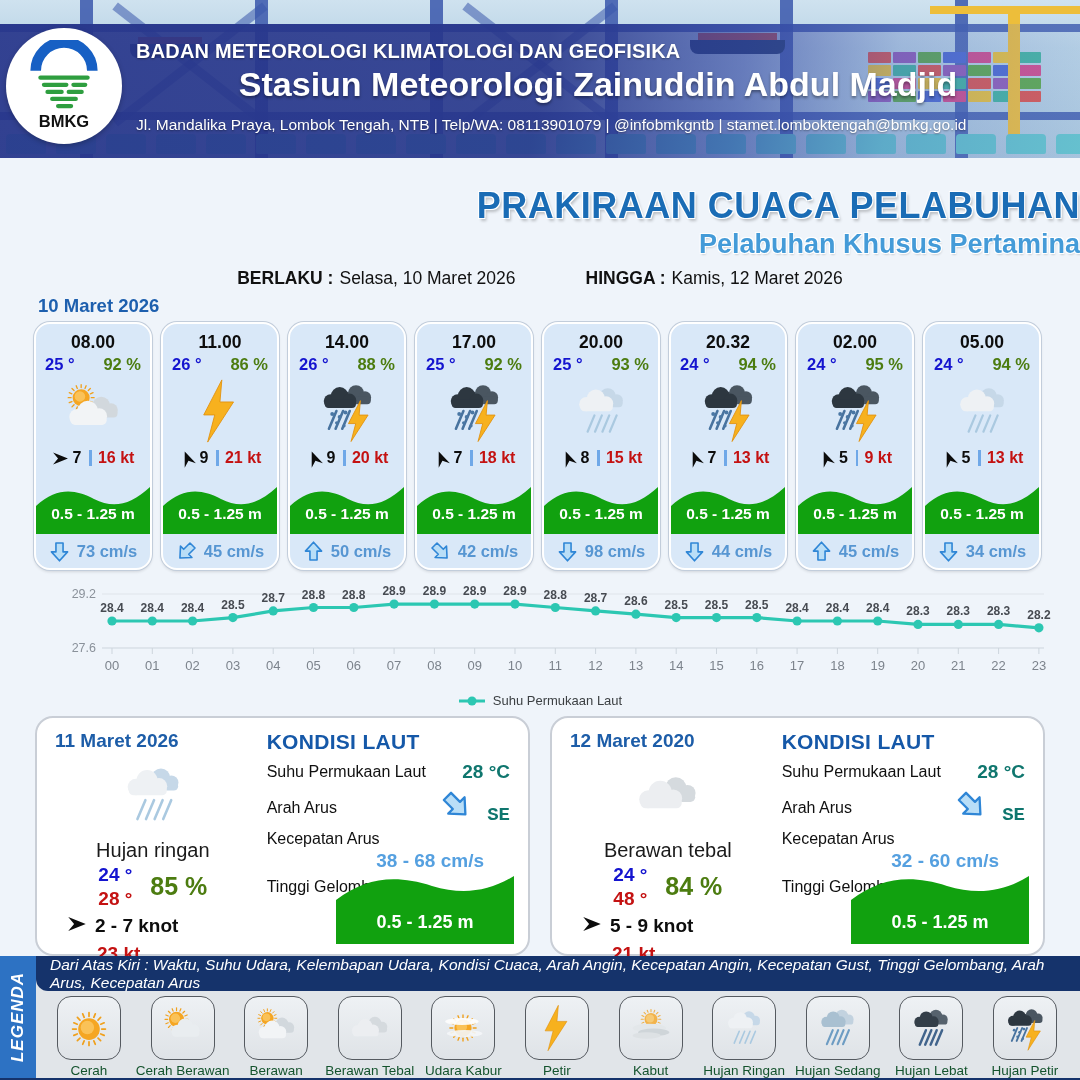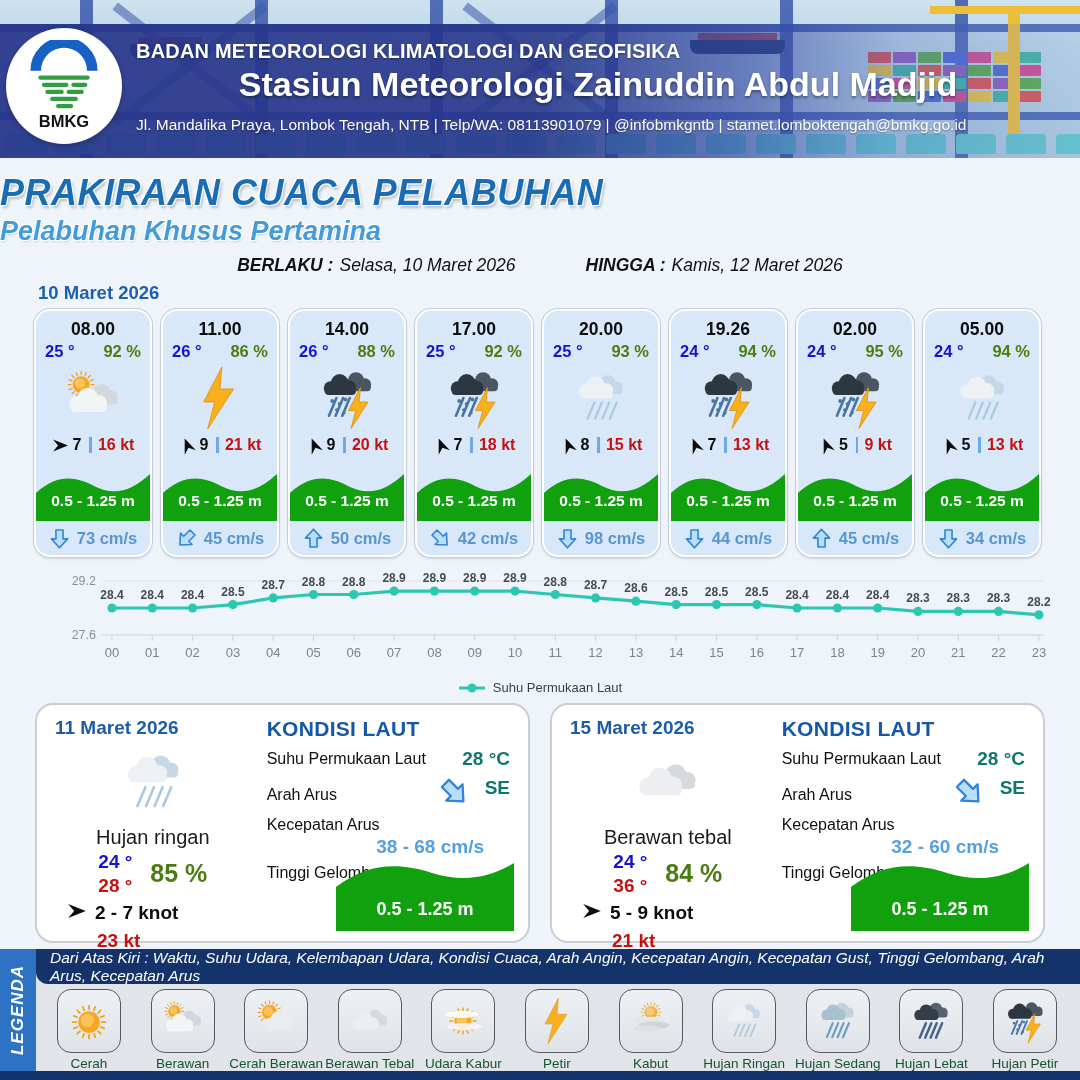--- a/index.html
+++ b/index.html
@@ -22,21 +22,21 @@
   .hdr-overlay { position:absolute; left:0; right:0; top:24px; bottom:0;
     background:linear-gradient(100deg, rgba(39,53,138,.92) 0%, rgba(39,53,138,.88) 50%, rgba(49,66,160,.6) 68%, rgba(90,115,190,.3) 82%, rgba(150,175,220,.12) 100%); }
   .logo-wrap { position:absolute; left:6px; top:28px; width:116px; height:116px; background:#fff; border-radius:50%; z-index:5;
     display:flex; align-items:center; justify-content:center; box-shadow:0 2px 5px rgba(0,0,0,.25); }
   .hdr-text { position:absolute; left:136px; top:40px; right:20px; z-index:5; color:#fff; }
   .hdr-org { font-size:20px; font-weight:bold; letter-spacing:.2px; text-shadow:0 1px 2px rgba(0,0,0,.4); }
   .hdr-station { font-size:34px; font-weight:bold; margin-top:2px; text-shadow:0 2px 3px rgba(0,0,0,.4);text-align:center; }
   .hdr-contact { font-size:15.5px; margin-top:12px; text-shadow:0 1px 2px rgba(0,0,0,.4); }
 
   
-  .title-block { text-align:left; padding-top:14px; flex:none;font-style:italic; }
+  .title-block { text-align:right; padding-top:27px; flex:none; }
   .main-title { font-size:36px; font-weight:800; color:#1a6cb5; letter-spacing:.5px;
     text-shadow:-1px -1px 0 #fff,1px -1px 0 #fff,-1px 1px 0 #fff,1px 1px 0 #fff,2px 3px 3px rgba(0,0,0,.22); }
   .sub-title { font-size:27px; font-weight:800; color:#449bd8; margin-top:2px;
     text-shadow:-1px -1px 0 #fff,1px -1px 0 #fff,-1px 1px 0 #fff,1px 1px 0 #fff,1px 2px 2px rgba(0,0,0,.15); }
   .validity { display:flex; justify-content:center; gap:70px; margin-top:8px; font-size:17.5px; color:#111; }
   .validity b { font-weight:bold; margin-right:6px; }
 
   .day-label { margin:6px 0 5px 38px; font-size:18.5px; font-weight:bold; color:#1d5fae; flex:none; }
 
   
@@ -75,21 +75,21 @@
   .t-min { color:#1414cf; }
   .t-max { color:#c41212; }
   .dc-hum { font-size:25px; font-weight:bold; color:#4c7c10; }
   .dc-wind { display:flex; align-items:center; gap:8px; font-size:19px; font-weight:bold; color:#0d0d0d; margin-top:3px; margin-left:12px; }
   .dc-gust { font-size:19px; font-weight:bold; color:#c41212; margin:4px 0 0 42px; }
   .dc-right { flex:1; position:relative; padding-left:8px; }
   .sea-title { font-size:21px; font-weight:bold; color:#1558a8; letter-spacing:.3px; }
   .sea-row { display:flex; justify-content:space-between; align-items:center; margin-top:7px; }
   .sea-label { font-size:16px; color:#101010; }
   .sea-val { font-size:19px; font-weight:bold; color:#0f766e; }
-  .arrow-val { display:flex; align-items:flex-start; gap:16px; }
+  .arrow-val { display:flex; align-items:flex-end; gap:16px;font-family:Liberation Mono, monospace; }
   .sea-speed { text-align:right; font-size:19px; font-weight:bold; color:#55a0e0; margin-top:2px; }
   .wave-box { position:absolute; right:-4px; bottom:0; width:178px; height:74px; }
   .wave-box svg { position:absolute; inset:0; width:100%; height:100%; }
   .wave-box span { position:absolute; left:0; right:0; bottom:11px; text-align:center; color:#fff; font-weight:bold; font-size:18px; }
 
   
   .legend { position:relative; margin-top:auto; height:131px; background:#e1e5e9; flex:none; }
   .legend-stripe { position:absolute; left:0; top:0; bottom:9px; width:36px; background:#2d72c3; z-index:2;
     display:flex; align-items:center; justify-content:center; }
   .legend-stripe span { transform:rotate(-90deg); color:#fff; font-weight:bold; font-style:italic; font-size:17px; letter-spacing:1px; white-space:nowrap; }
@@ -463,21 +463,21 @@
         <span>0.5 - 1.25 m</span>
       </div>
       <div class="hc-current">
         <svg width="21" height="21" viewBox="0 0 26 26" style="transform:rotate(0deg)">
           <path d="M13 24.5 L3 13.5 L8.6 13.5 L8.6 2.5 L17.4 2.5 L17.4 13.5 L23 13.5 Z" fill="#b9def7" stroke="#2f86d6" stroke-width="2" stroke-linejoin="round"></path>
         </svg>
         <span>98 cm/s</span>
       </div>
     </div>
     <div class="hour-card">
-      <div class="hc-time">19.26</div>
+      <div class="hc-time">20.32</div>
       <div class="hc-temps">
         <span class="hc-temp">24 °</span>
         <span class="hc-hum">94 %</span>
       </div>
       <div class="hc-icon">
         <svg width="74" height="74" viewBox="0 0 100 100">
           <g fill="#4a5661" opacity="1">
             <circle cx="51" cy="32.4" r="8.4"></circle>
             <circle cx="62.2" cy="26" r="10.8"></circle>
             <circle cx="74.2" cy="31.6" r="8.4"></circle>
@@ -809,42 +809,42 @@
         <svg viewBox="0 0 178 74" preserveAspectRatio="none">
             <path d="M0 30 C30 8 58 4 96 16 C126 25 152 22 178 6 L178 74 L0 74 Z" fill="#11a10f"></path>
           </svg>
         <span>0.5 - 1.25 m</span>
       </div>
     </div>
   </div>
 
   <div class="day-card">
     <div class="dc-left">
-      <div class="dc-date">15 Maret 2026</div>
+      <div class="dc-date">12 Maret 2020</div>
       <div class="dc-icon">
           <svg width="86" height="86" viewBox="0 0 100 100">
             <g fill="#d5dade" opacity="1">
               <circle cx="46.5" cy="48.7" r="9.450000000000001"></circle>
               <circle cx="59.1" cy="41.5" r="12.15"></circle>
               <circle cx="72.6" cy="47.8" r="9.450000000000001"></circle>
               <rect x="38.4" y="46.9" width="43.2" height="11.25" rx="5.58"></rect>
             </g>
             <g fill="#eceef1" opacity="1">
               <circle cx="27" cy="55" r="10.5"></circle>
               <circle cx="41" cy="47" r="13.5"></circle>
               <circle cx="56" cy="54" r="10.5"></circle>
               <rect x="18" y="53" width="48" height="12.5" rx="6.2"></rect>
             </g>
           </svg>
         </div>
       <div class="dc-cond">Berawan tebal</div>
       <div class="dc-temps">
         <div class="dc-temp-col">
           <span class="t-min">24 °</span>
-          <span class="t-max">36 °</span>
+          <span class="t-max">48 °</span>
         </div>
         <span class="dc-hum">84 %</span>
       </div>
       <div class="dc-wind">
         <span><svg width="20" height="20" viewBox="0 0 24 24" style="transform:rotate(0deg)">
               <path d="M1.5 3.5 L22.5 12 L1.5 20.5 L8.5 12 Z" fill="#0c0c0c"></path>
             </svg></span>
         <span>5 - 9 knot</span>
       </div>
       <div class="dc-gust">21 kt</div>
@@ -910,20 +910,53 @@
             </g>
             <circle cx="50" cy="52" r="20" fill="#f5a623"></circle>
             <circle cx="47" cy="49" r="12.4" fill="#fbc55e" opacity="0.9"></circle>
           </svg>
         </div>
         <label>Cerah</label>
       </div>
       <div class="legend-item">
         <div class="legend-box">
           <svg width="54" height="54" viewBox="0 0 100 100">
+            <g stroke="#f0a01c" stroke-width="2.2" stroke-linecap="round">
+              <line x1="54.5" y1="34.0" x2="59.3" y2="34.0"></line>
+              <line x1="53.3" y1="40.3" x2="57.7" y2="42.1"></line>
+              <line x1="49.7" y1="45.7" x2="53.0" y2="49.0"></line>
+              <line x1="44.3" y1="49.3" x2="46.1" y2="53.7"></line>
+              <line x1="38.0" y1="50.5" x2="38.0" y2="55.3"></line>
+              <line x1="31.7" y1="49.3" x2="29.9" y2="53.7"></line>
+              <line x1="26.3" y1="45.7" x2="23.0" y2="49.0"></line>
+              <line x1="22.7" y1="40.3" x2="18.3" y2="42.1"></line>
+              <line x1="21.5" y1="34.0" x2="16.7" y2="34.0"></line>
+              <line x1="22.7" y1="27.7" x2="18.3" y2="25.9"></line>
+              <line x1="26.3" y1="22.3" x2="23.0" y2="19.0"></line>
+              <line x1="31.7" y1="18.7" x2="29.9" y2="14.3"></line>
+              <line x1="38.0" y1="17.5" x2="38.0" y2="12.7"></line>
+              <line x1="44.3" y1="18.7" x2="46.1" y2="14.3"></line>
+              <line x1="49.7" y1="22.3" x2="53.0" y2="19.0"></line>
+              <line x1="53.3" y1="27.7" x2="57.7" y2="25.9"></line>
+            </g>
+            <circle cx="38" cy="34" r="14" fill="#f5a623"></circle>
+            <circle cx="35.9" cy="31.9" r="8.7" fill="#fbc55e" opacity="0.9"></circle>
+            <g fill="#e9edf0" opacity="1">
+              <circle cx="39.25" cy="55.15" r="11.025"></circle>
+              <circle cx="53.95" cy="46.75" r="14.175"></circle>
+              <circle cx="69.7" cy="54.1" r="11.025"></circle>
+              <rect x="29.799999999999997" y="53.05" width="50.400000000000006" height="13.125" rx="6.510000000000001"></rect>
+            </g>
+          </svg>
+        </div>
+        <label>Cerah Berawan</label>
+      </div>
+      <div class="legend-item">
+        <div class="legend-box">
+          <svg width="54" height="54" viewBox="0 0 100 100">
             <g stroke="#f0a01c" stroke-width="1.8" stroke-linecap="round">
               <line x1="47.6" y1="32.0" x2="51.5" y2="32.0"></line>
               <line x1="46.5" y1="37.2" x2="50.1" y2="38.7"></line>
               <line x1="43.6" y1="41.6" x2="46.4" y2="44.4"></line>
               <line x1="39.2" y1="44.5" x2="40.7" y2="48.1"></line>
               <line x1="34.0" y1="45.6" x2="34.0" y2="49.5"></line>
               <line x1="28.8" y1="44.5" x2="27.3" y2="48.1"></line>
               <line x1="24.4" y1="41.6" x2="21.6" y2="44.4"></line>
               <line x1="21.5" y1="37.2" x2="17.9" y2="38.7"></line>
               <line x1="20.4" y1="32.0" x2="16.5" y2="32.0"></line>
@@ -945,53 +978,20 @@
             </g>
             <g fill="#f2f4f6" opacity="1">
               <circle cx="28.7" cy="58.06" r="10.71"></circle>
               <circle cx="42.98" cy="49.9" r="13.77"></circle>
               <circle cx="58.28" cy="57.04" r="10.71"></circle>
               <rect x="19.52" y="56.02" width="48.96" height="12.75" rx="6.324000000000001"></rect>
             </g>
           </svg>
         </div>
         <label>Berawan</label>
-      </div>
-      <div class="legend-item">
-        <div class="legend-box">
-          <svg width="54" height="54" viewBox="0 0 100 100">
-            <g stroke="#f0a01c" stroke-width="2.2" stroke-linecap="round">
-              <line x1="54.5" y1="34.0" x2="59.3" y2="34.0"></line>
-              <line x1="53.3" y1="40.3" x2="57.7" y2="42.1"></line>
-              <line x1="49.7" y1="45.7" x2="53.0" y2="49.0"></line>
-              <line x1="44.3" y1="49.3" x2="46.1" y2="53.7"></line>
-              <line x1="38.0" y1="50.5" x2="38.0" y2="55.3"></line>
-              <line x1="31.7" y1="49.3" x2="29.9" y2="53.7"></line>
-              <line x1="26.3" y1="45.7" x2="23.0" y2="49.0"></line>
-              <line x1="22.7" y1="40.3" x2="18.3" y2="42.1"></line>
-              <line x1="21.5" y1="34.0" x2="16.7" y2="34.0"></line>
-              <line x1="22.7" y1="27.7" x2="18.3" y2="25.9"></line>
-              <line x1="26.3" y1="22.3" x2="23.0" y2="19.0"></line>
-              <line x1="31.7" y1="18.7" x2="29.9" y2="14.3"></line>
-              <line x1="38.0" y1="17.5" x2="38.0" y2="12.7"></line>
-              <line x1="44.3" y1="18.7" x2="46.1" y2="14.3"></line>
-              <line x1="49.7" y1="22.3" x2="53.0" y2="19.0"></line>
-              <line x1="53.3" y1="27.7" x2="57.7" y2="25.9"></line>
-            </g>
-            <circle cx="38" cy="34" r="14" fill="#f5a623"></circle>
-            <circle cx="35.9" cy="31.9" r="8.7" fill="#fbc55e" opacity="0.9"></circle>
-            <g fill="#e9edf0" opacity="1">
-              <circle cx="39.25" cy="55.15" r="11.025"></circle>
-              <circle cx="53.95" cy="46.75" r="14.175"></circle>
-              <circle cx="69.7" cy="54.1" r="11.025"></circle>
-              <rect x="29.799999999999997" y="53.05" width="50.400000000000006" height="13.125" rx="6.510000000000001"></rect>
-            </g>
-          </svg>
-        </div>
-        <label>Cerah Berawan</label>
       </div>
       <div class="legend-item">
         <div class="legend-box">
           <svg width="54" height="54" viewBox="0 0 100 100">
             <g fill="#d5dade" opacity="1">
               <circle cx="46.5" cy="48.7" r="9.450000000000001"></circle>
               <circle cx="59.1" cy="41.5" r="12.15"></circle>
               <circle cx="72.6" cy="47.8" r="9.450000000000001"></circle>
               <rect x="38.4" y="46.9" width="43.2" height="11.25" rx="5.58"></rect>
             </g>

